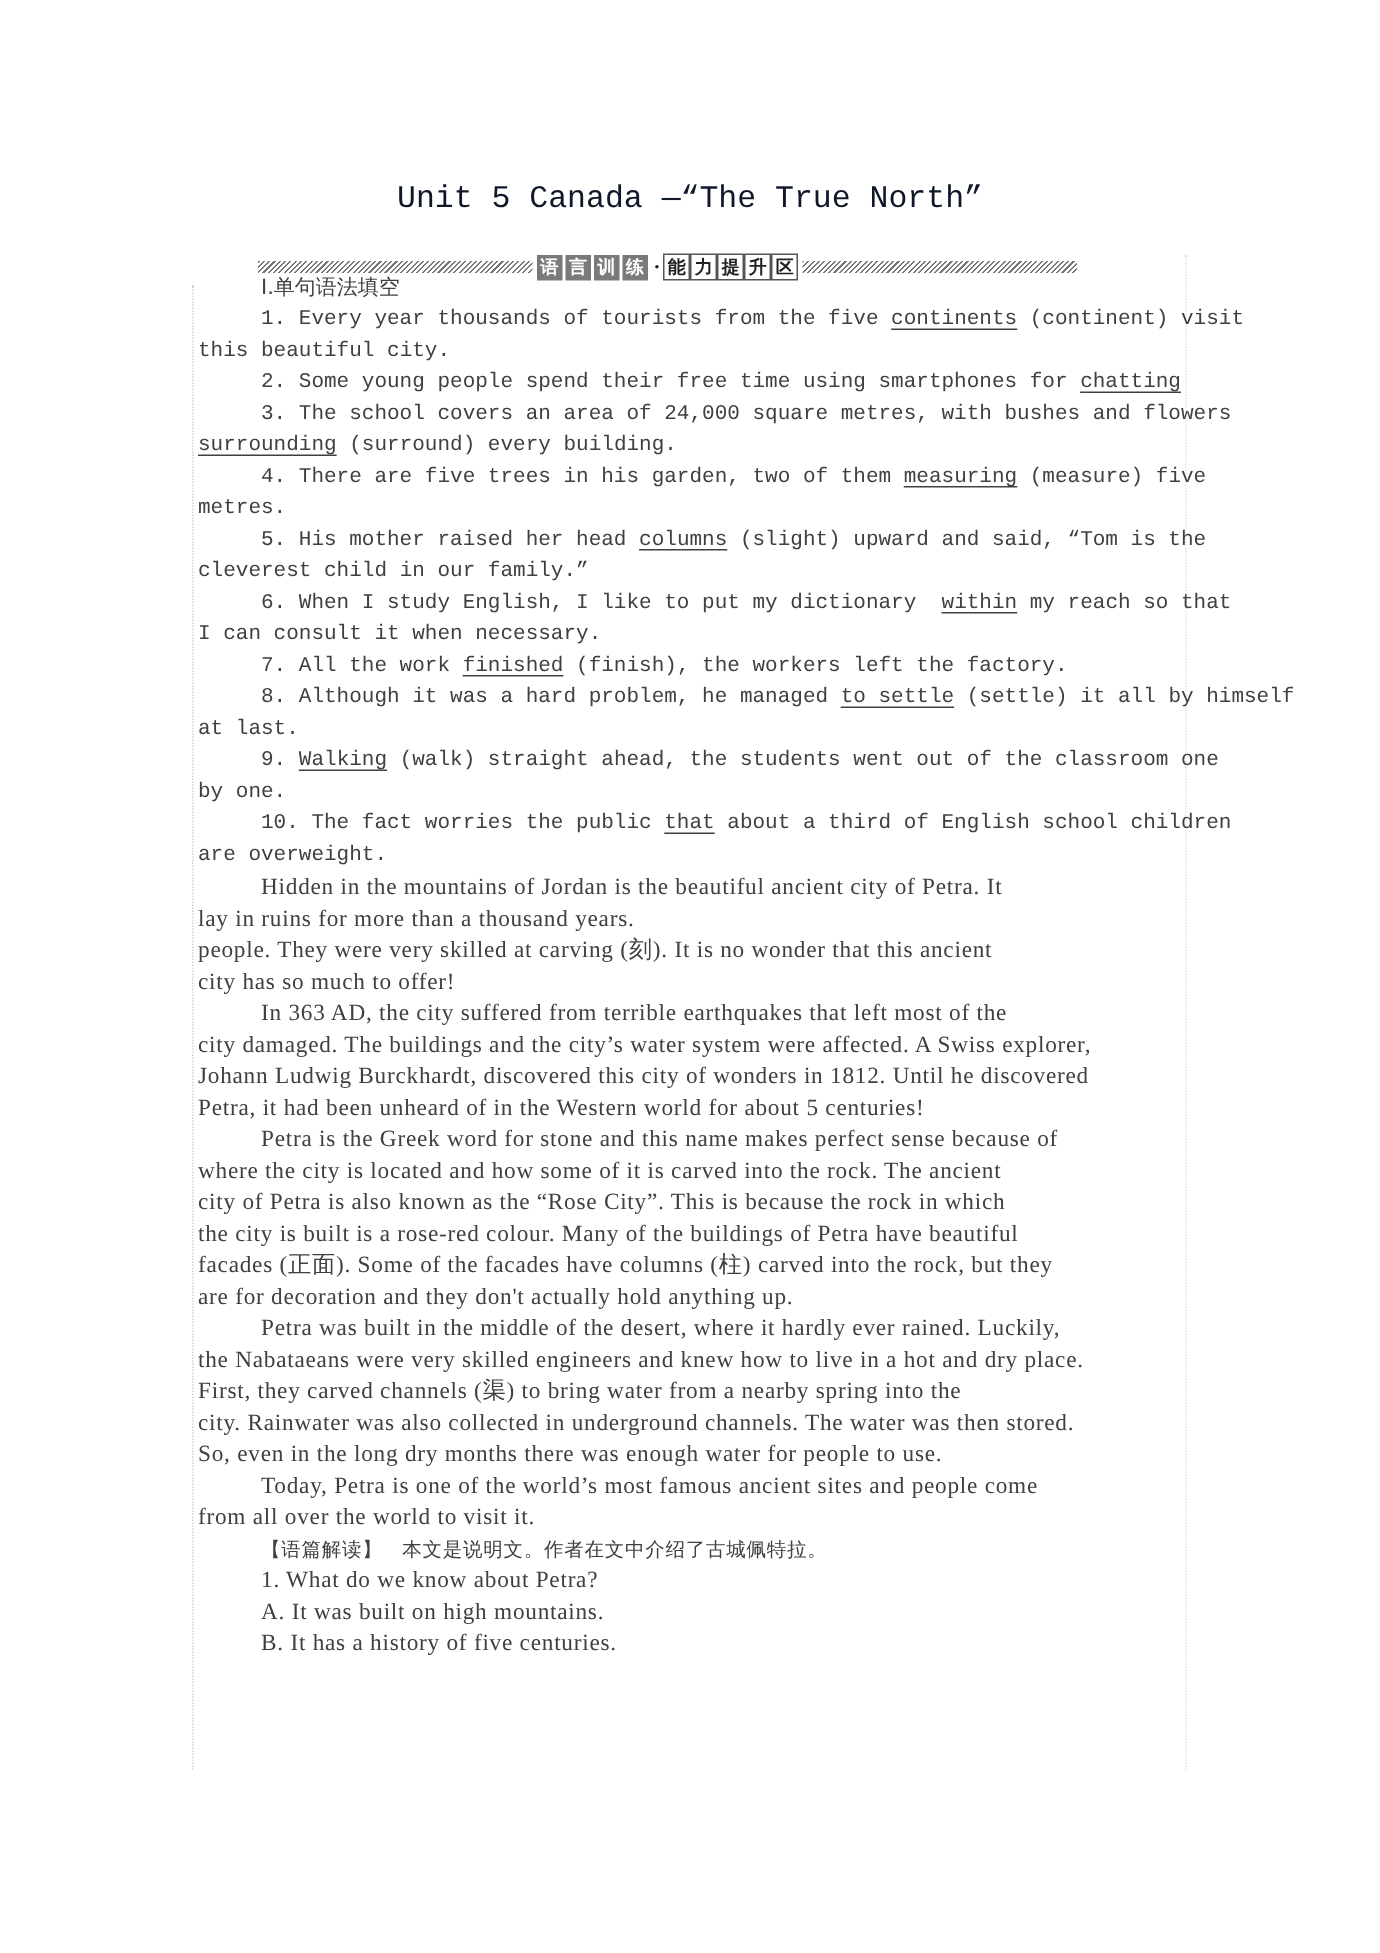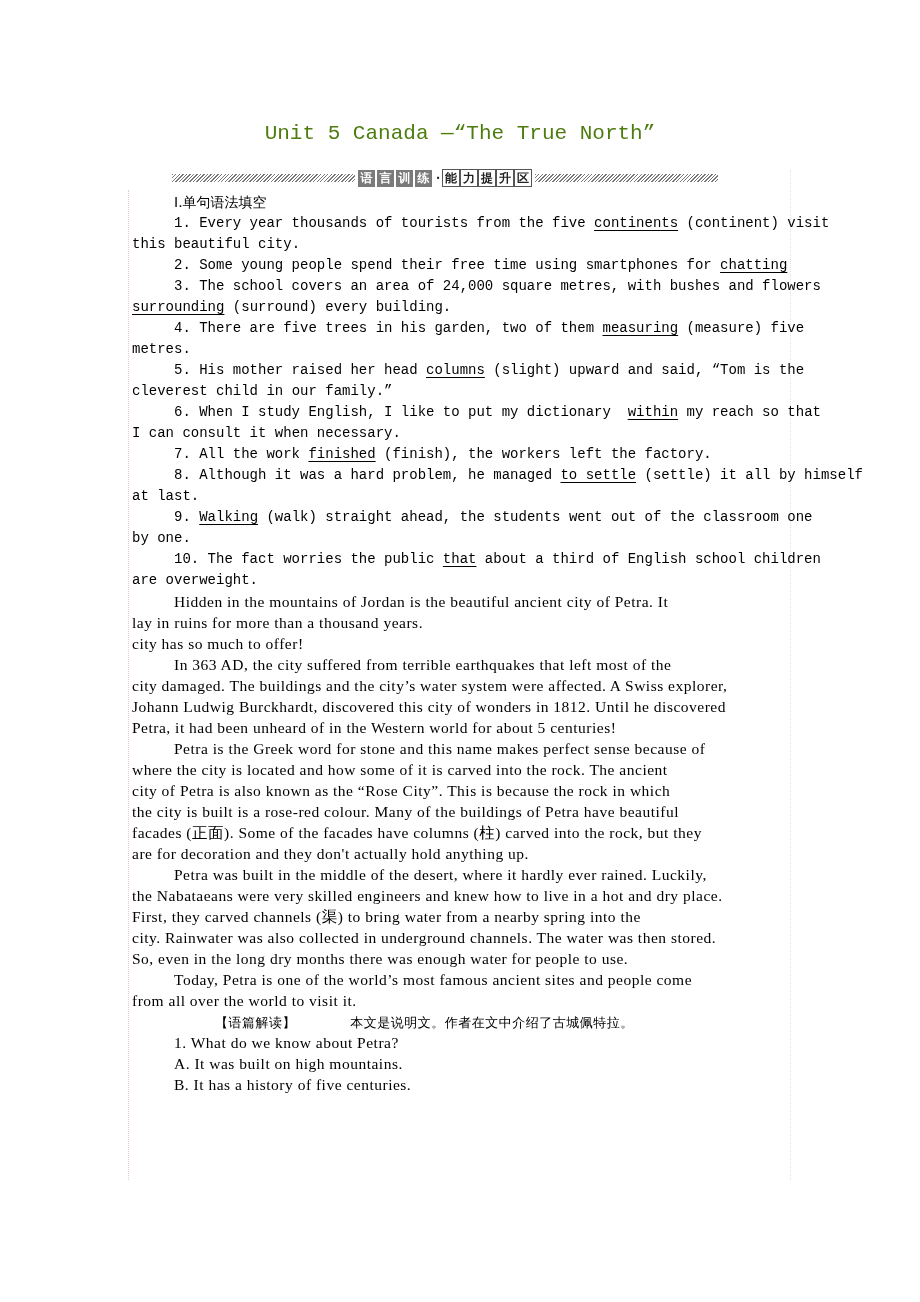--- a/index.html
+++ b/index.html
@@ -16,21 +16,21 @@
       color: #1a1a1a;
     }
     .title {
       position: absolute;
       top: 122px;
       left: 0;
       width: 920px;
       text-align: center;
       font-family: "Liberation Mono", "DejaVu Sans Mono", monospace;
       font-size: 21px;
-      color: #4d7c0f;
+      color: #0f172a;
       letter-spacing: 0px;
     }
     .banner {
       position: absolute;
       top: 168px;
       left: 172px;
       width: 546px;
       height: 20px;
       display: flex;
       align-items: center;
@@ -73,27 +73,27 @@
       justify-content: center;
       margin-left: -1px;
     }
     .dot-sep {
       font-size: 12px;
       font-weight: bold;
       padding: 0 2px;
     }
     .content {
       position: absolute;
-      top: 192px;
+      top: 182px;
       left: 132px;
       width: 706px;
       font-family: "Liberation Mono", "DejaVu Sans Mono", monospace;
       font-size: 14px;
       line-height: 21px;
-      color: #000000;
+      color: #404040;
     }
     .line {
       white-space: pre;
       height: 21px;
     }
     .indent {
       padding-left: 42px;
     }
     .heading {
       font-family: "DejaVu Sans", sans-serif;
@@ -106,21 +106,20 @@
     }
     .passage {
       font-family: "Liberation Serif", "DejaVu Serif", serif;
       font-size: 15.5px;
       letter-spacing: 0.5px;
     }
     .passage .line { white-space: nowrap; }
     .cn {
       font-family: Liberation Serif, serif;
       font-size: 13px;
-      margin-left: 41px;
     }
     .margin-dots {
       position: absolute;
       top: 190px;
       left: 128px;
       width: 0;
       height: 990px;
       border-left: 1px dotted #e6c7d6;
     }
     .margin-dots-r {
@@ -185,20 +184,21 @@
   <div class="line indent"><span>9. </span><u>Walking</u><span> (walk) straight ahead, the students went out of the classroom one</span></div>
   <div class="line">by one.</div>
 
   <div class="line indent"><span>10. The fact worries the public </span><u>that</u><span> about a third of English school children</span></div>
   <div class="line">are overweight.</div>
 
 
   <div class="passage">
     <div class="line indent">Hidden in the mountains of Jordan is the  beautiful ancient city of Petra. It</div>
     <div class="line">lay in ruins for  more than a thousand years.</div>
+    <div class="line">people. They  were very skilled at carving (刻). It is no wonder  that this ancient</div>
     <div class="line">city has so much to offer!</div>
     <div class="line indent">In 363 AD, the city suffered from terrible earthquakes that left most of the</div>
     <div class="line">city damaged. The buildings and the city’s water system were affected. A Swiss explorer,</div>
     <div class="line">Johann Ludwig Burckhardt, discovered this city of wonders in 1812. Until he discovered</div>
     <div class="line">Petra, it had been unheard of in the Western world for about 5 centuries!</div>
     <div class="line indent">Petra is the Greek word for stone and this name makes perfect sense because of</div>
     <div class="line">where the city is located and how some of it is carved into the rock. The ancient</div>
     <div class="line">city of Petra is also known as the “Rose City”. This is because the rock in which</div>
     <div class="line">the city is built is a rose-red colour. Many of the buildings of Petra have beautiful</div>
     <div class="line">facades (正面). Some of the facades have columns (柱) carved into the rock, but they</div>

